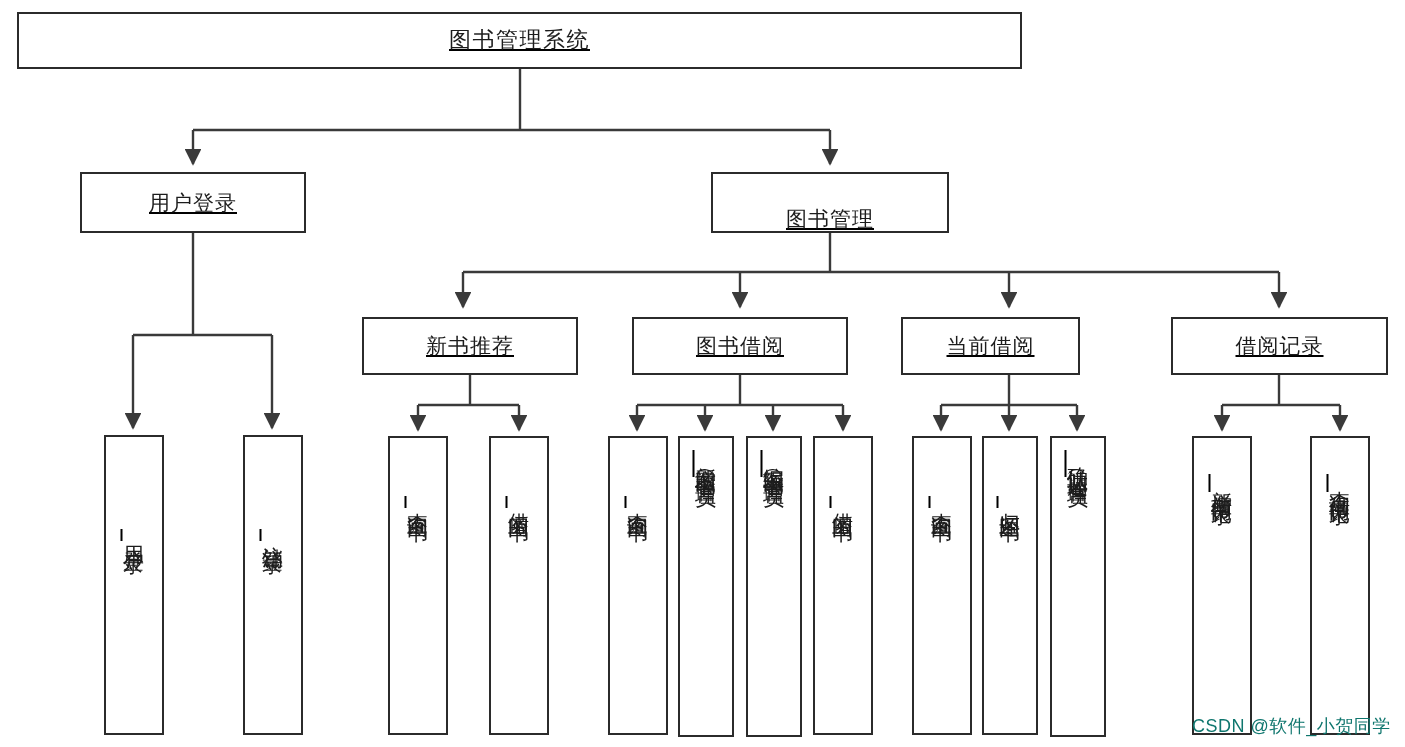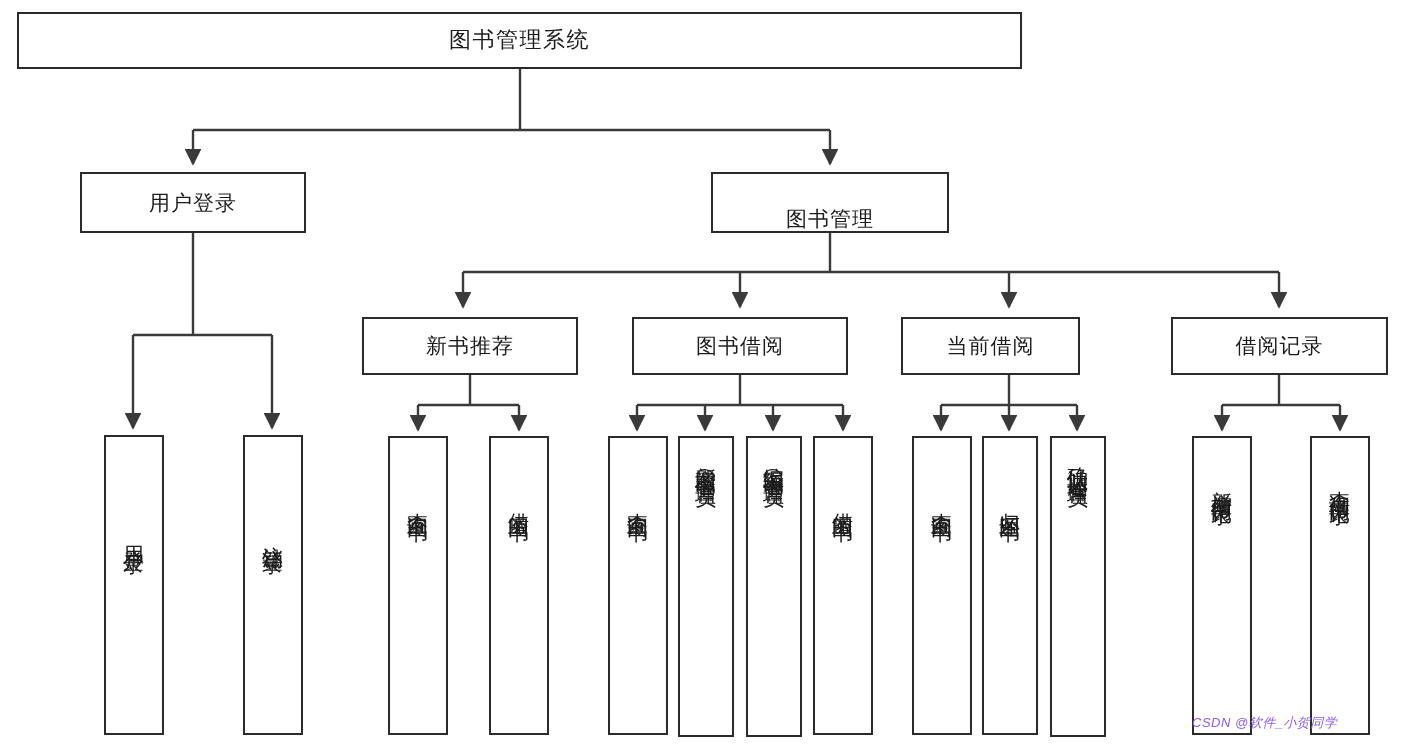--- a/index.html
+++ b/index.html
@@ -23,20 +23,21 @@
   }
   .node{
     position:absolute;
     box-sizing:border-box;
     background:#ffffff;
     border:2px solid #2b2b2b;
     display:flex;
     align-items:center;
     justify-content:center;
     z-index:2;
+    text-decoration:underline;
   }
   .node .lbl{
     color:#1c1c1c;
     line-height:1.12;
     text-align:center;
     white-space:pre;
   }
   
   .node.horiz .lbl{
     font-size:21px;
@@ -60,26 +61,25 @@
     line-height:1;
     white-space:nowrap;
   }
   .node.vert.mid .lbl{ padding-top:30px; }
   .node.vert.lowmid .lbl{ padding-top:86px; }
   .node.vert.tall .lbl{ padding-top:6px; }
   .node.vert.midhigh .lbl{ padding-top:52px; }
   .watermark{
     position:absolute;
     z-index:5;
-    color:#8b5cf6;
-    font-size:13px;
+    color:#0f766e;
+    font-size:18px;
     letter-spacing:.5px;
     white-space:nowrap;
     pointer-events:none;
-    font-style:italic;
   }
 </style>
 </head>
 <body>
 
 <div id="stage">
 
   <svg id="wires" viewBox="0 0 1405 747" xmlns="http://www.w3.org/2000/svg">
     <defs>
       <marker id="arw" viewBox="0 0 10 10" refX="9" refY="5" markerWidth="7" markerHeight="7" orient="auto-start-reverse">

